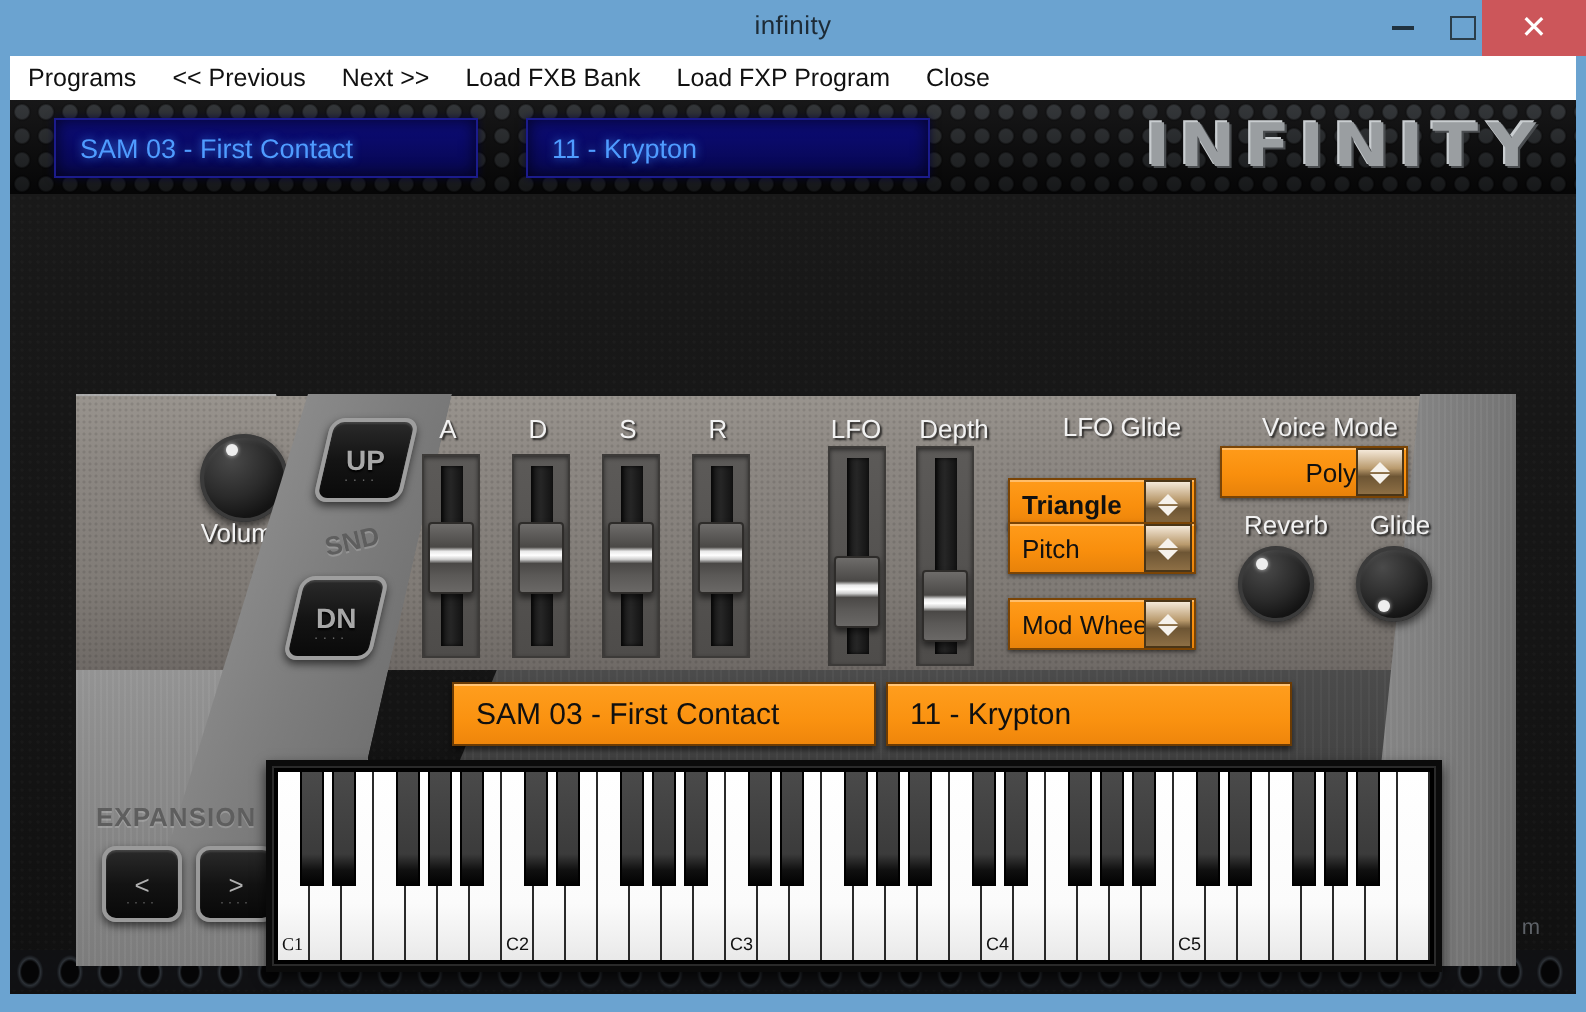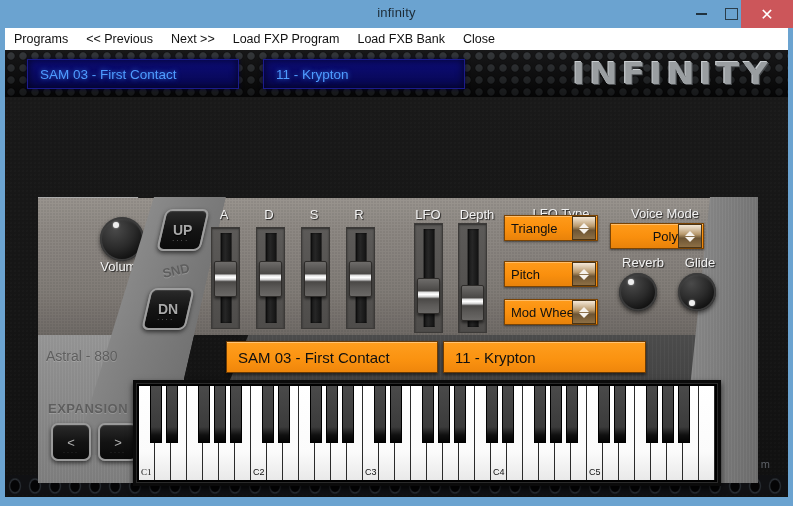--- a/index.html
+++ b/index.html
@@ -350,22 +350,22 @@
     </div>
     <div class="winbtn winbtn-close">
       <span>✕</span>
     </div>
   </div>
 
   <div class="menubar">
     <div class="menuitem">Programs</div>
     <div class="menuitem">&lt;&lt; Previous</div>
     <div class="menuitem">Next &gt;&gt;</div>
+    <div class="menuitem">Load FXB Bank</div>
     <div class="menuitem">Load FXP Program</div>
-    <div class="menuitem">Load FXB Bank</div>
     <div class="menuitem">Close</div>
   </div>
 
   <div class="plugin">
 
     <div class="top-strip"></div>
     <div class="lcd" id="lcd-patch">
       <span>SAM 03 - First Contact</span>
     </div>
     <div class="lcd" id="lcd-bank">
@@ -425,22 +425,22 @@
       </div>
       <div class="slider" style="left:376px; top:28px; width:27px; height:108px;">
         <div class="track"></div>
         <div class="thumb" style="top: 54px;"></div>
       </div>
       <div class="slider" style="left:420px; top:28px; width:27px; height:108px;">
         <div class="track"></div>
         <div class="thumb" style="top: 61px;"></div>
       </div>
 
-      <div class="ctl-label" style="left:468px; top:11px; width:110px;">LFO Type</div>
-      <div class="combo" style="left:466px; top:20px; width:92px;">
+      <div class="ctl-label" style="left:468px; top:11px; width:110px;">LFO Glide</div>
+      <div class="combo" style="left:466px; top:44px; width:92px;font-weight:bold;">
         <div class="val">Triangle</div>
         <div class="spin">
           <div class="ar-up"></div>
           <div class="ar-dn"></div>
         </div>
       </div>
 
       <div class="combo" style="left:466px; top:66px; width:92px;">
         <div class="val">Pitch</div>
         <div class="spin">
@@ -469,21 +469,20 @@
       <div class="ctl-label" style="left:574px; top:60px; width:62px;">Reverb</div>
       <div class="knob" id="knob-reverb" style="left:581px; top:78px; width:38px; height:38px;">
         <div class="pointer" style="left: 9.11708px; top: 6.17018px;"></div>
       </div>
 
       <div class="ctl-label" style="left:634px; top:60px; width:56px;">Glide</div>
       <div class="knob" id="knob-glide" style="left:640px; top:78px; width:38px; height:38px;">
         <div class="pointer" style="left: 10.9286px; top: 26.8757px;"></div>
       </div>
 
-      <div class="ctl-label dark" style="left:8px; top:153px; width:130px; text-align:left; font-size:14px;">Astral - 880</div>
 
       <div class="odisplay" style="left:188px; top:146px; width:210px;">
         <span>SAM 03 - First Contact</span>
       </div>
       <div class="odisplay" style="left:405px; top:146px; width:201px;">
         <span>11 - Krypton</span>
       </div>
 
       <div class="ctl-label dark" style="left:10px; top:206px; width:116px; text-align:left; font-size:13px; font-weight:bold; letter-spacing:.5px;">EXPANSION</div>
       <div class="expbtn" style="left:13px; top:228px;">

